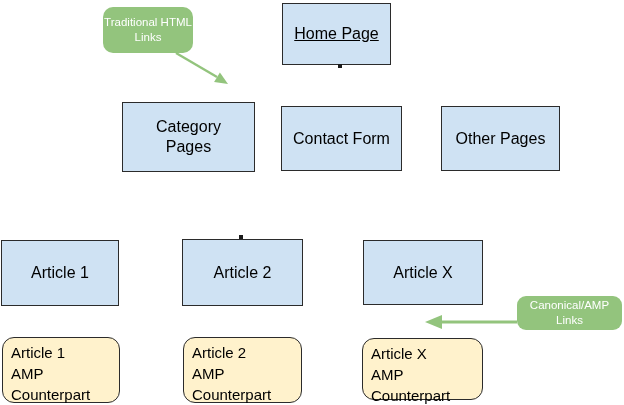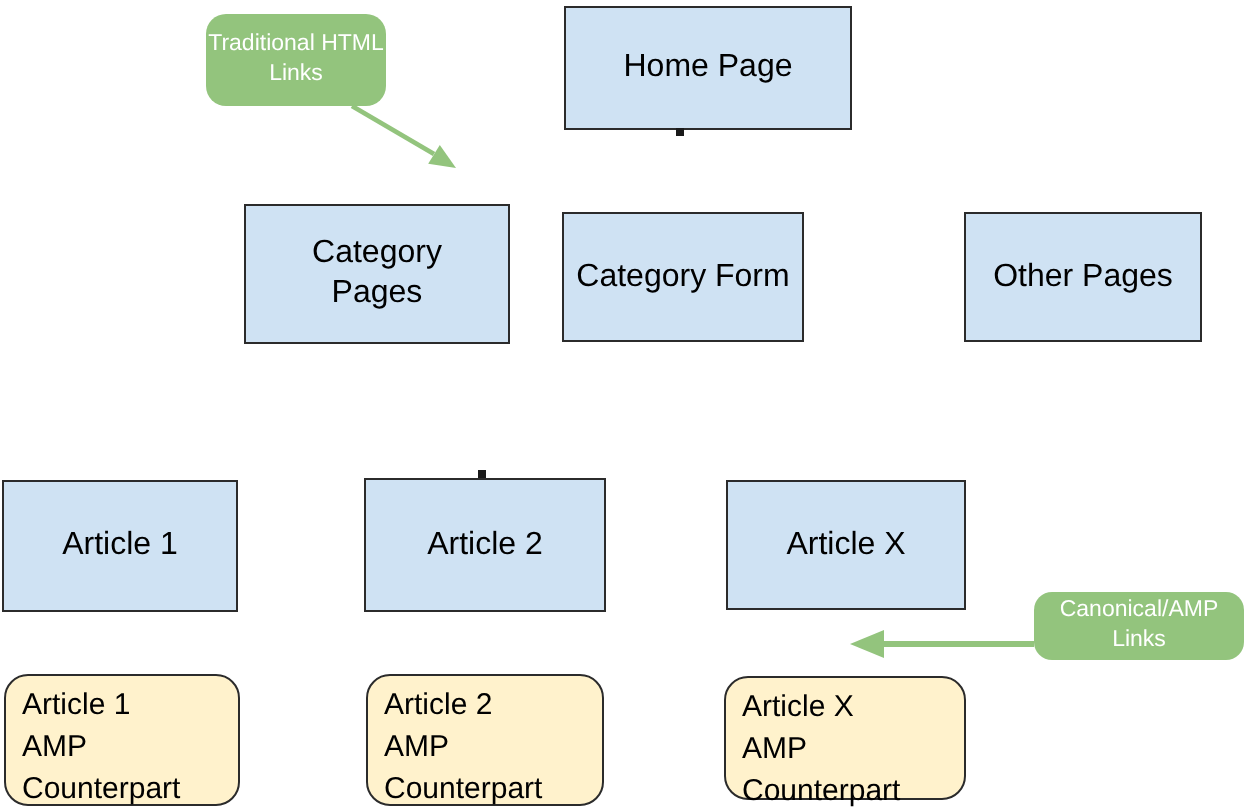--- a/index.html
+++ b/index.html
@@ -68,44 +68,44 @@
     background: #1a1a1a;
   }
   svg.arrows {
     position: absolute;
     left: 0; top: 0;
     width: 624px; height: 405px;
     pointer-events: none;
   }
 
   
-  #node-home      { left: 282px; top: 3px;   width: 144px; height: 62px; }
+  #node-home      { left: 282px; top: 3px;   width: 109px; height: 62px; text-decoration: underline; }
   #node-category  { left: 122px; top: 102px; width: 133px; height: 70px; }
   #node-contact   { left: 281px; top: 106px; width: 121px; height: 65px; }
-  #node-other     { left: 441px; top: 106px; width: 119px; height: 65px; margin-left: 41px; }
+  #node-other     { left: 441px; top: 106px; width: 119px; height: 65px; }
   #node-article1  { left: 1px;   top: 240px; width: 118px; height: 66px; }
   #node-article2  { left: 182px; top: 239px; width: 121px; height: 67px; }
   #node-articleX  { left: 363px; top: 240px; width: 120px; height: 65px; }
   #amp-article1   { left: 2px;   top: 337px; width: 118px; height: 66px; }
   #amp-article2   { left: 183px; top: 337px; width: 119px; height: 66px; }
   #amp-articleX   { left: 362px; top: 338px; width: 121px; height: 62px; }
   #ann-traditional { left: 103px; top: 7px;   width: 90px; height: 46px; }
   #ann-canonical   { left: 517px; top: 296px; width: 105px; height: 34px; border-radius: 9px; }
   #stub-home      { left: 338px; top: 64px; }
   #stub-article2  { left: 239px; top: 235px; }
 </style>
 </head>
 <body>
 
 <div class="canvas">
 
   <div class="node" id="node-home">Home Page</div>
   <div class="node" id="node-category">Category
 Pages</div>
-  <div class="node" id="node-contact">Category Form</div>
+  <div class="node" id="node-contact">Contact Form</div>
   <div class="node" id="node-other">Other Pages</div>
   <div class="node" id="node-article1">Article 1</div>
   <div class="node" id="node-article2">Article 2</div>
   <div class="node" id="node-articleX">Article X</div>
 
   <div class="amp" id="amp-article1">Article 1
 AMP
 Counterpart</div>
   <div class="amp" id="amp-article2">Article 2
 AMP

